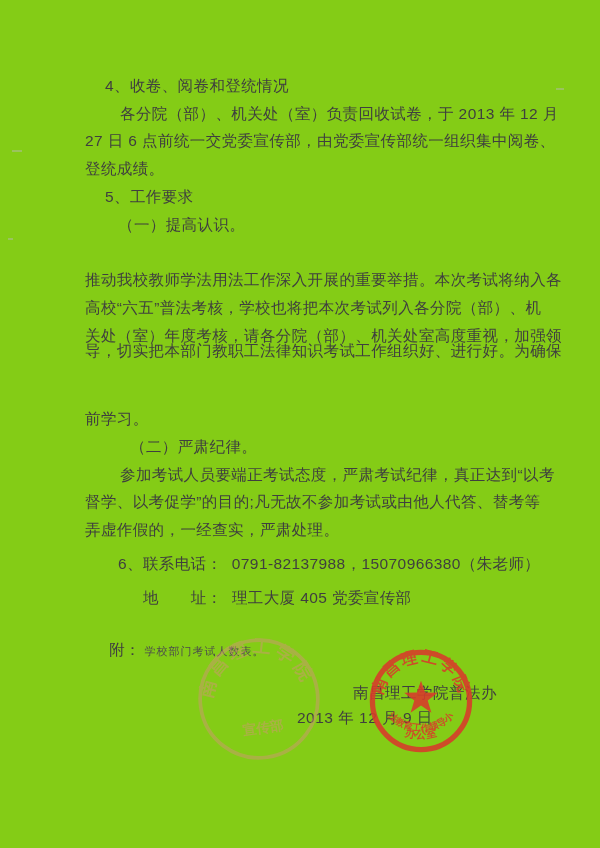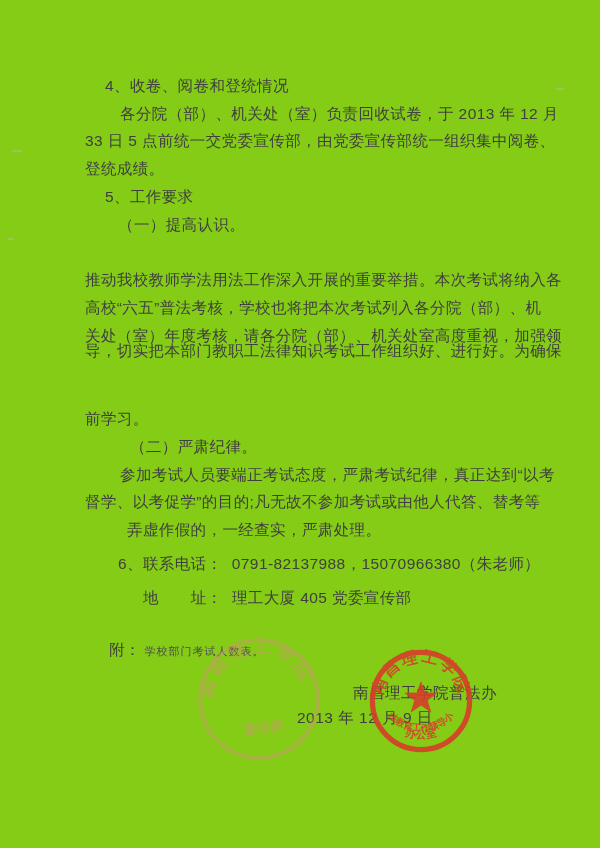--- a/index.html
+++ b/index.html
@@ -17,33 +17,33 @@
   .seal svg { display:block; }
   .artifact { position:absolute; background:#b9b9b9; opacity:.45; }
 </style>
 </head>
 <body>
 
 <div class="page">
 
   <div class="ln" style="top:78px;  left:105px;">4、收卷、阅卷和登统情况</div>
   <div class="ln" style="top:106px; left:120px;">各分院（部）、机关处（室）负责回收试卷，于 2013 年 12 月</div>
-  <div class="ln" style="top:133px; left:85px;">33 日 5 点前统一交党委宣传部，由党委宣传部统一组织集中阅卷、</div>
+  <div class="ln" style="top:133px; left:85px;">27 日 6 点前统一交党委宣传部，由党委宣传部统一组织集中阅卷、</div>
   <div class="ln" style="top:161px; left:85px;">登统成绩。</div>
   <div class="ln" style="top:189px; left:105px;">5、工作要求</div>
   <div class="ln" style="top:217px; left:118px;">（一）提高认识。</div>
   <div class="ln" style="top:272px; left:85px;">推动我校教师学法用法工作深入开展的重要举措。本次考试将纳入各</div>
   <div class="ln" style="top:300px; left:85px;">高校“六五”普法考核，学校也将把本次考试列入各分院（部）、机</div>
   <div class="ln" style="top:328px; left:85px;">关处（室）年度考核，请各分院（部）、机关处室高度重视，加强领</div>
   <div class="ln" style="top:343px; left:85px;">导，切实把本部门教职工法律知识考试工作组织好、进行好。为确保</div>
   <div class="ln" style="top:411px; left:85px;">前学习。</div>
   <div class="ln" style="top:439px; left:130px;">（二）严肃纪律。</div>
   <div class="ln" style="top:467px; left:120px;">参加考试人员要端正考试态度，严肃考试纪律，真正达到“以考</div>
   <div class="ln" style="top:494px; left:85px;">督学、以考促学”的目的;凡无故不参加考试或由他人代答、替考等</div>
-  <div class="ln" style="top:522px; left:85px;margin-left:42px;">弄虚作假的，一经查实，严肃处理。</div>
+  <div class="ln" style="top:522px; left:85px;">弄虚作假的，一经查实，严肃处理。</div>
   <div class="ln" style="top:556px; left:118px;">6、联系电话：  0791-82137988，15070966380（朱老师）</div>
   <div class="ln" style="top:590px; left:143px;">地　　址：  理工大厦 405 党委宣传部</div>
 
   <div class="attach">
     <span>附： </span><span class="small">学校部门考试人数表。</span>
   </div>
 
   <div class="sig" style="top:683px; left:353px;">南昌理工学院普法办</div>
   <div class="sig" style="top:708px; left:297px;text-align:center;">2013 年 12 月 9 日</div>
 

